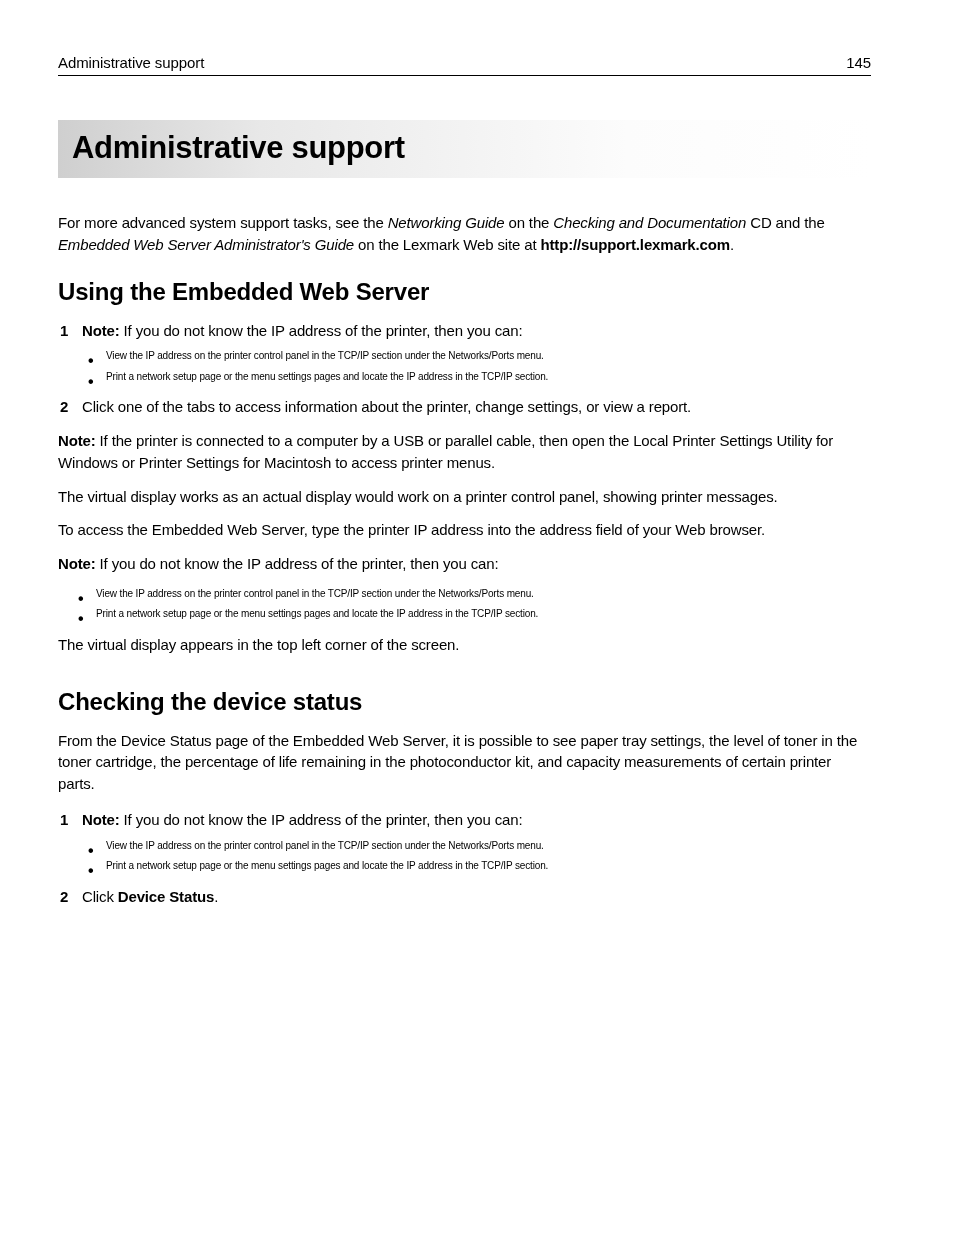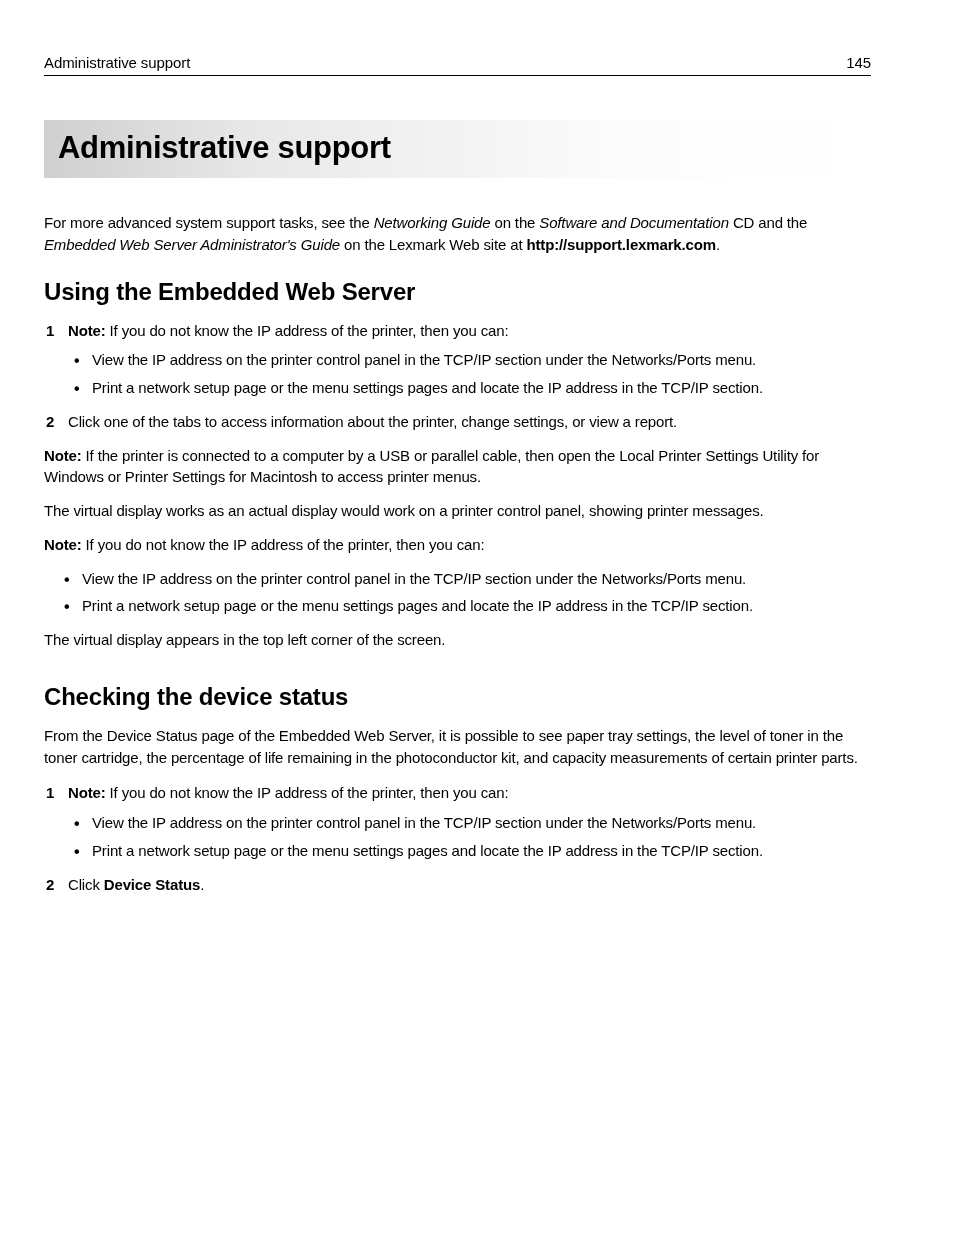--- a/index.html
+++ b/index.html
@@ -7,21 +7,21 @@
     background: #fff;
     color: #000;
     margin: 0;
     padding: 0;
   }
   .page {
     width: 954px;
     height: 1235px;
     position: relative;
     box-sizing: border-box;
-    padding: 54px 83px 60px 44px;
+    padding: 54px 83px 60px 58px;
   }
   .header-row {
     display: flex;
     justify-content: space-between;
     font-size: 15px;
     letter-spacing: -0.1px;
     padding-bottom: 4px;
     border-bottom: 1.5px solid #000;
     margin-bottom: 44px;
   }
@@ -71,21 +71,21 @@
     font-weight: 700;
   }
   ul.bullets {
     list-style: none;
     padding: 0;
     margin: 4px 0 12px 0;
   }
   ul.bullets > li {
     position: relative;
     padding-left: 24px;
-    font-size: 15px;
+    font-size: 10px;
     line-height: 1.45;
     letter-spacing: -0.15px;
     margin-bottom: 6px;
   }
   ul.bullets > li::before {
     content: "•";
     position: absolute;
     left: 6px;
     font-weight: 700;
     font-size: 16px;
@@ -104,21 +104,21 @@
 <div class="page">
 
   <div class="header-row">
     <span>Administrative support</span>
     <span>145</span>
   </div>
 
   <div class="chapter-title">Administrative support</div>
 
   <p class="body">
-    <span>For more advanced system support tasks, see the </span><span class="italic">Networking Guide</span><span> on the </span><span class="italic">Software and Documentation</span><span> CD and the </span><span class="italic">Embedded Web Server Administrator's Guide</span><span> on the Lexmark Web site at </span><span class="bold">http://support.lexmark.com</span><span>.</span>
+    <span>For more advanced system support tasks, see the </span><span class="italic">Networking Guide</span><span> on the </span><span class="italic">Checking and Documentation</span><span> CD and the </span><span class="italic">Embedded Web Server Administrator's Guide</span><span> on the Lexmark Web site at </span><span class="bold">http://support.lexmark.com</span><span>.</span>
   </p>
 
   <h2 class="section tight">Using the Embedded Web Server</h2>
   <ol class="steps">
     <li>
       <div class="indented-note" style="padding-left:0; margin-top:14px;">
         <span class="bold">Note:</span><span> If you do not know the IP address of the printer, then you can:</span>
       </div>
       <ul class="bullets">
         <li>View the IP address on the printer control panel in the TCP/IP section under the Networks/Ports menu.</li>
@@ -127,20 +127,21 @@
     </li>
     <li>
       <span>Click one of the tabs to access information about the printer, change settings, or view a report.</span>
     </li>
   </ol>
   <p class="body">
     <span class="bold">Note:</span><span> If the printer is connected to a computer by a USB or parallel cable, then open the Local Printer Settings Utility for Windows or Printer Settings for Macintosh to access printer menus.</span>
   </p>
 
   <p class="body">The virtual display works as an actual display would work on a printer control panel, showing printer messages.</p>
+  <p class="body">To access the Embedded Web Server, type the printer IP address into the address field of your Web browser.</p>
   <p class="body">
     <span class="bold">Note:</span><span> If you do not know the IP address of the printer, then you can:</span>
   </p>
   <ul class="bullets" style="margin-left:14px;">
     <li>View the IP address on the printer control panel in the TCP/IP section under the Networks/Ports menu.</li>
     <li>Print a network setup page or the menu settings pages and locate the IP address in the TCP/IP section.</li>
   </ul>
   <p class="body">The virtual display appears in the top left corner of the screen.</p>
 
   <h2 class="section tighter">Checking the device status</h2>

